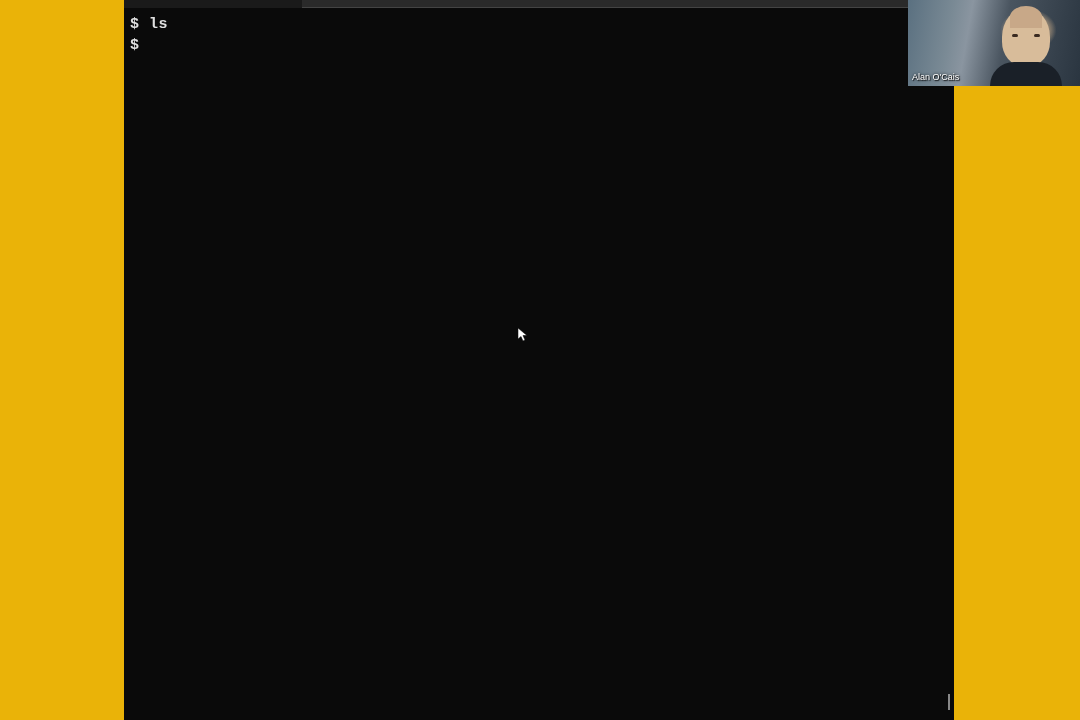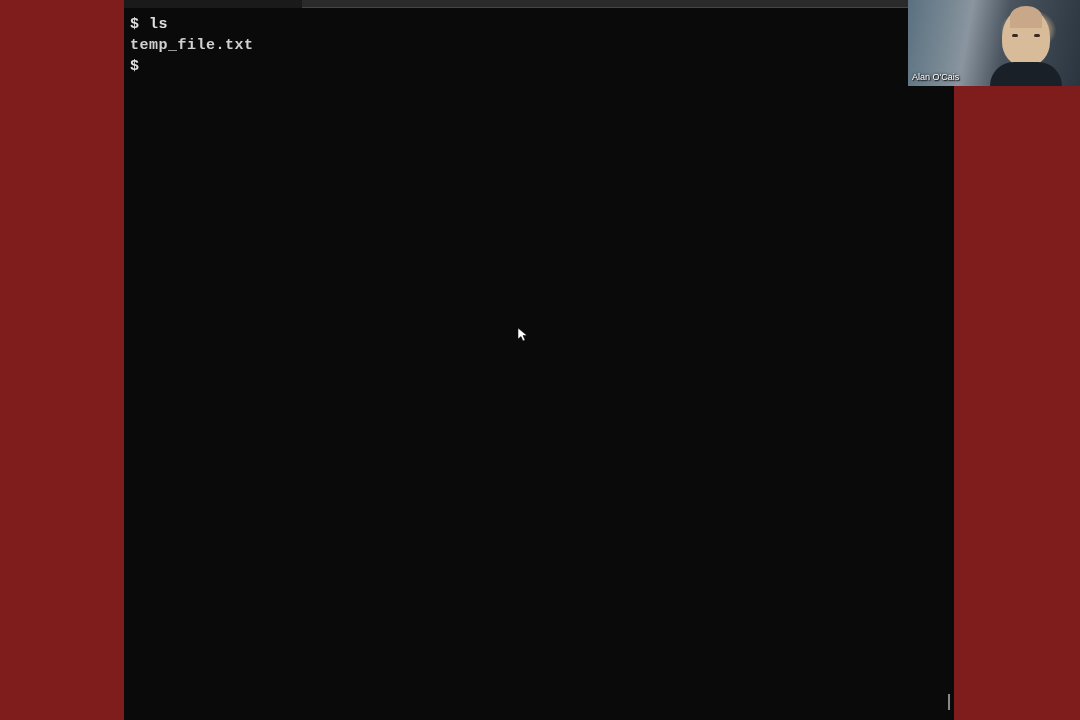--- a/index.html
+++ b/index.html
@@ -13,21 +13,21 @@
       height: 720px;
       background: #000;
       font-family: 'Courier New', Consolas, monospace;
       overflow: hidden;
       position: relative;
     }
     
     .outer-bg {
       width: 100%;
       height: 100%;
-      background: #7f1d1d;
+      background: #eab308;
       position: relative;
     }
     
     .terminal-window {
       position: absolute;
       left: 124px;
       top: 0;
       width: 830px;
       height: 720px;
       background: #0a0a0a;
@@ -188,21 +188,20 @@
 
 <div class="outer-bg">
 
   <div class="terminal-window">
     <div class="title-bar">
       <div class="tab-section"></div>
     </div>
 
     <div class="terminal-content">
       <div class="terminal-line"><span class="prompt">$ </span><span class="command">ls</span></div>
-      <div class="terminal-line output">temp_file.txt</div>
       <div class="terminal-line cursor-line"><span class="prompt">$ </span><span class="command"></span></div>
     </div>
 
     <div class="scrollbar-indicator"></div>
   </div>
 
   <div class="mouse-cursor">
     <svg viewBox="0 0 10 14">
       <path d="M 0 0 L 0 11 L 3 8.5 L 5 13 L 7 12 L 5 7.5 L 9 7.5 Z" fill="#fff" stroke="#000" stroke-width="0.5"></path>
     </svg>

